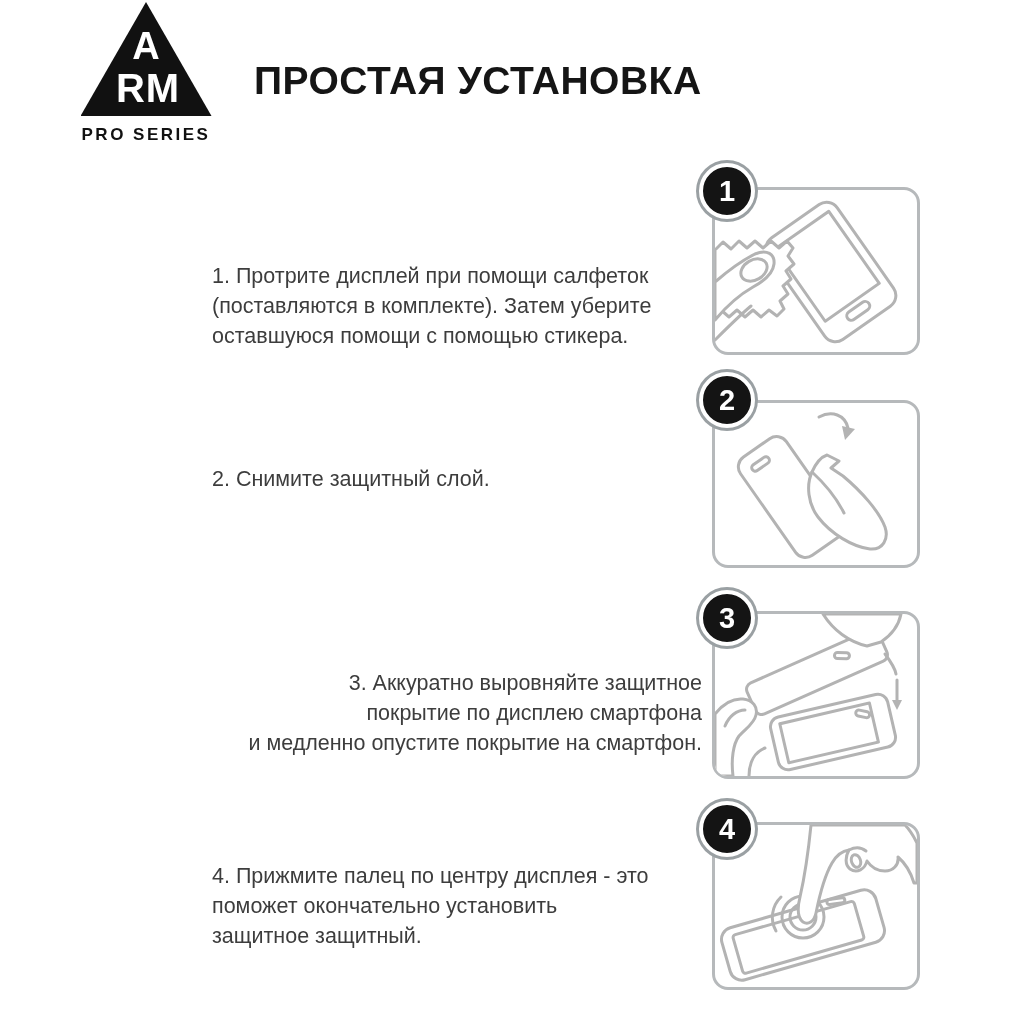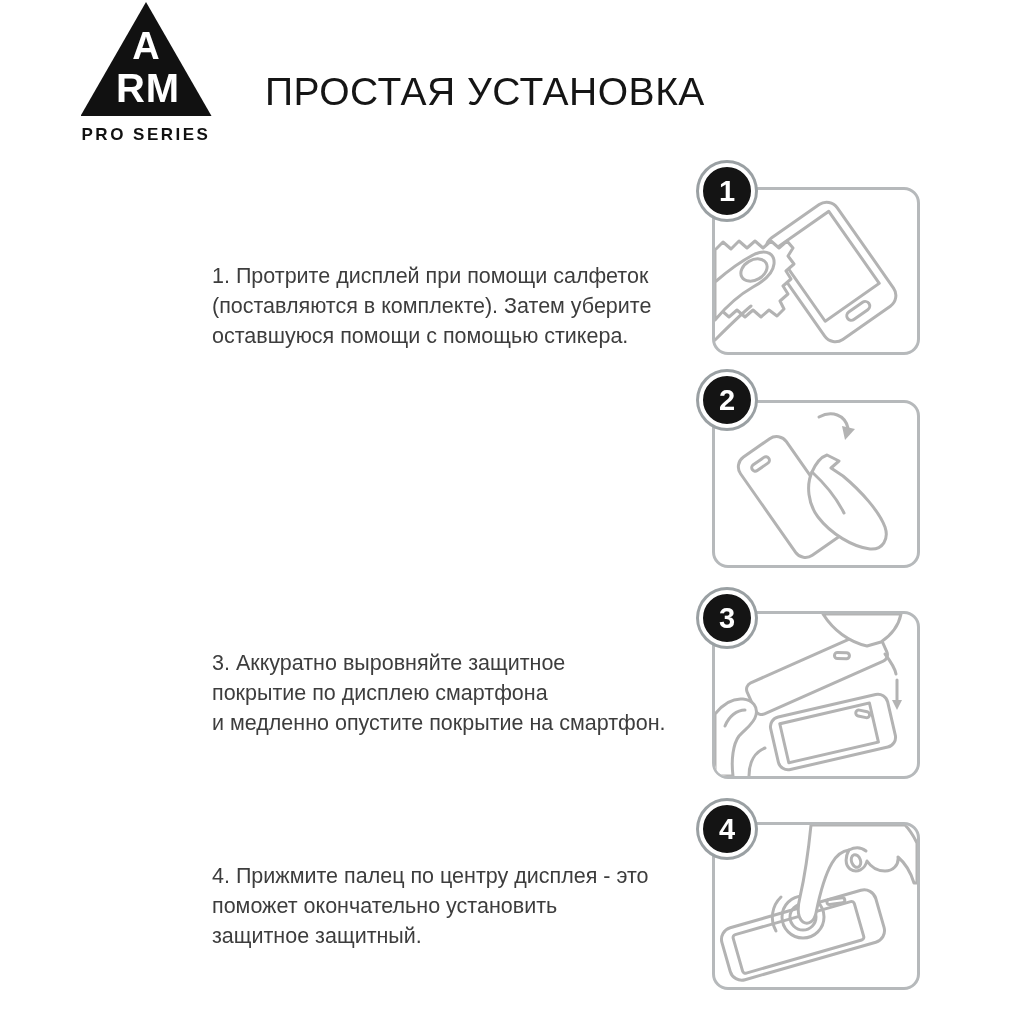--- a/index.html
+++ b/index.html
@@ -22,33 +22,33 @@
     position:absolute; left:4px; right:0; top:66px; text-align:center;
     color:#ffffff; font-size:40px; font-weight:700; line-height:1; letter-spacing:1px;
   }
   .logo-series {
     margin-top:9px; text-align:center; color:#111111;
     font-size:17px; font-weight:700; letter-spacing:2.5px; white-space:nowrap;
   }
 
   
   .title {
-    position:absolute; left:250px; top:55px; margin:15px;
-    font-size:39px; font-weight:400; color:#151515; letter-spacing:0.5px;
+    position:absolute; left:250px; top:55px; margin:4px;
+    font-size:39px; font-weight:700; color:#151515; letter-spacing:0.5px;
     white-space:nowrap;
   }
 
   
   .step-text {
     position:absolute; left:212px; width:490px;
     font-size:21.5px; line-height:30px; color:#3d3d3d; white-space:nowrap;
   }
   .step-text-1 { top:221px;margin-top:40px; }
   .step-text-2 { top:464px; }
-  .step-text-3 { top:648px; }
+  .step-text-3 { top:668px;text-align:right; }
   .step-text-4 { top:861px; }
 
   
   .panel {
     position:absolute; left:712px; width:208px; height:168px;
     border:3px solid #b6b9bb; border-radius:16px; box-sizing:border-box;
     background:#ffffff;
   }
   .panel-1 { top:187px; } .panel-2 { top:400px; }
   .panel-3 { top:611px; } .panel-4 { top:822px; }
@@ -79,20 +79,23 @@
   </div>
 
   <h1 class="title">ПРОСТАЯ УСТАНОВКА</h1>
 
   <div class="step-text step-text-1">
     <div>1. Протрите дисплей при помощи салфеток</div>
     <div>(поставляются в комплекте). Затем уберите</div>
     <div>оставшуюся помощи с помощью стикера.</div>
   </div>
 
+  <div class="step-text step-text-2">
+    <div>2. Снимите защитный слой.</div>
+  </div>
 
   <div class="step-text step-text-3">
     <div>3. Аккуратно выровняйте защитное</div>
     <div>покрытие по дисплею смартфона</div>
     <div>и медленно опустите покрытие на смартфон.</div>
   </div>
 
   <div class="step-text step-text-4">
     <div>4. Прижмите палец по центру дисплея - это</div>
     <div>поможет окончательно установить</div>

